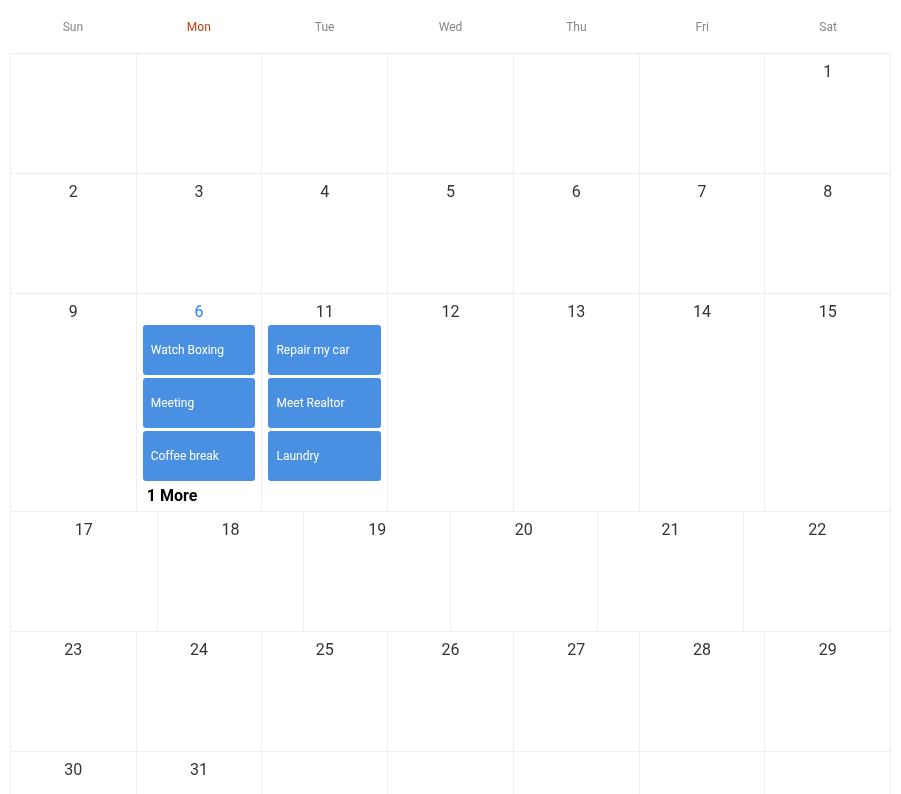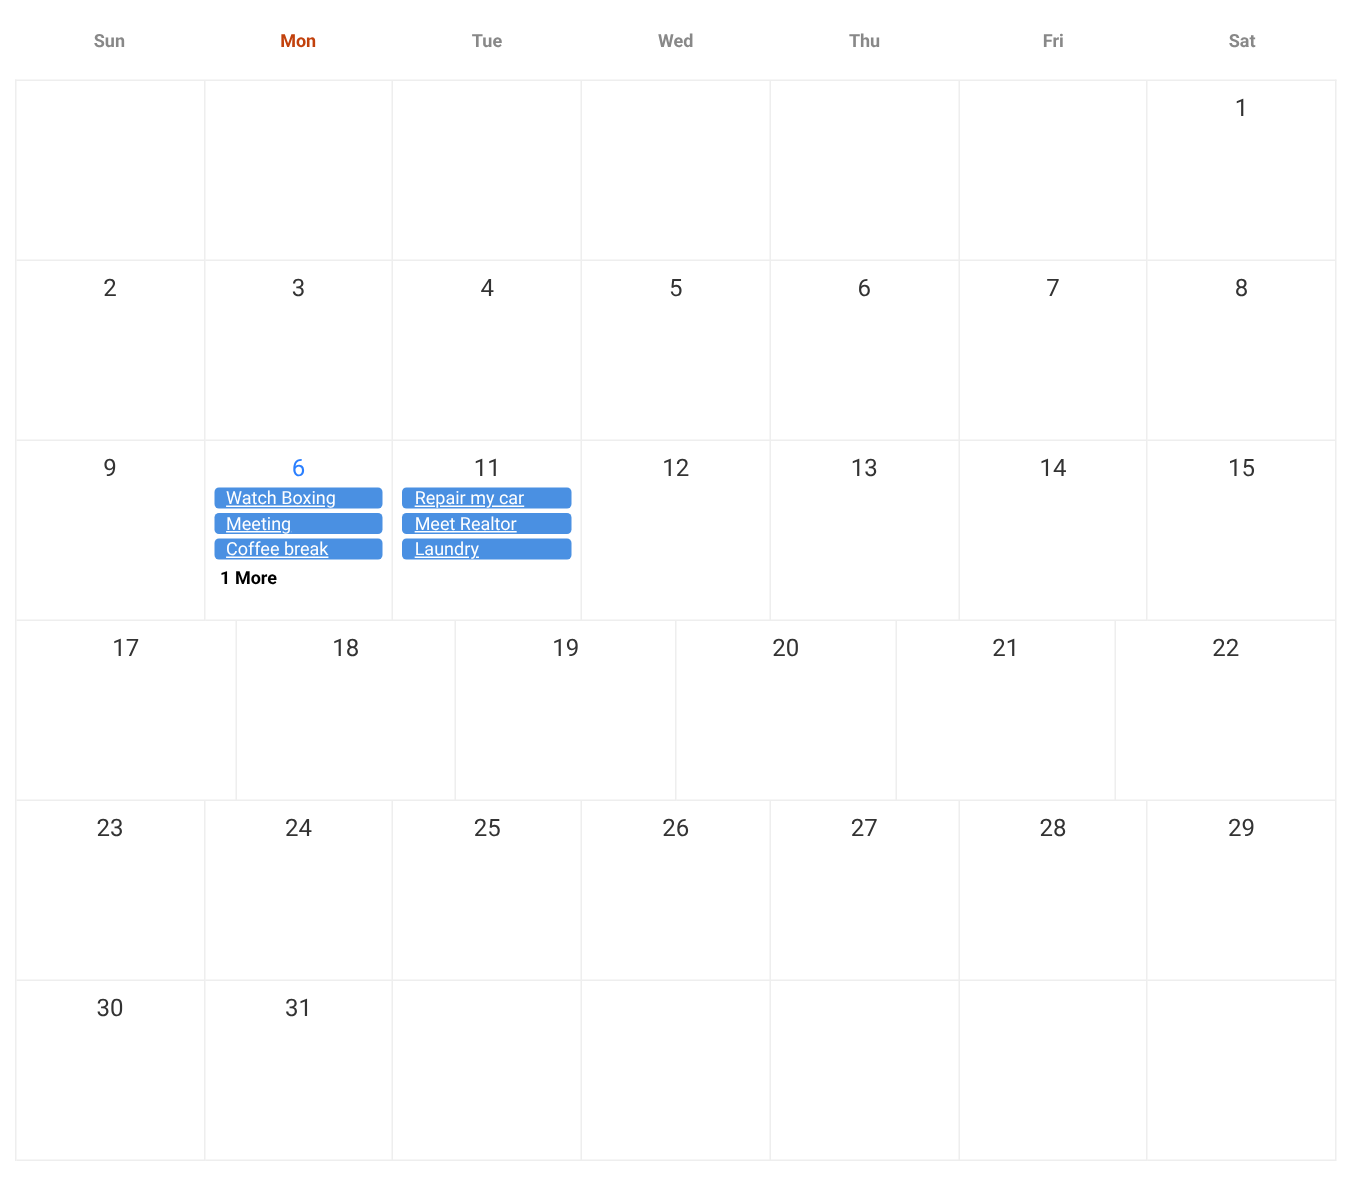--- a/index.html
+++ b/index.html
@@ -12,21 +12,20 @@
       padding: 10px;
       background: #fff;
       width: 901px;
     }
     .calendar {
       width: 100%;
     }
     .header-row {
       display: flex;
       border-bottom: 1px solid transparent;
-      font-weight: bold;
     }
     .header-cell {
       flex: 1;
       text-align: center;
       font-size: 12px;
       color: #888;
       padding: 10px 0 18px 0;
     }
     .header-cell.active {
       color: #c2410c;
@@ -55,31 +54,30 @@
       color: #333;
       margin-bottom: 4px;
     }
     .day-number.today {
       color: #2a7fff;
     }
     .event {
       background: #4a90e2;
       color: #fff;
       font-size: 12px;
-      padding: 0 8px;
+      padding: 18px 8px;
       margin: 2px 2px 3px 2px;
       border-radius: 3px;
       white-space: nowrap;
       overflow: hidden;
       text-overflow: ellipsis;
       cursor: pointer;
-      text-decoration: underline;
     }
     .more-link {
-      font-size: 12px;
+      font-size: 16px;
       font-weight: bold;
       color: #000;
       padding: 2px 6px;
       cursor: pointer;
     }
   </style>
 </head>
 <body>
 
 <div class="calendar">

